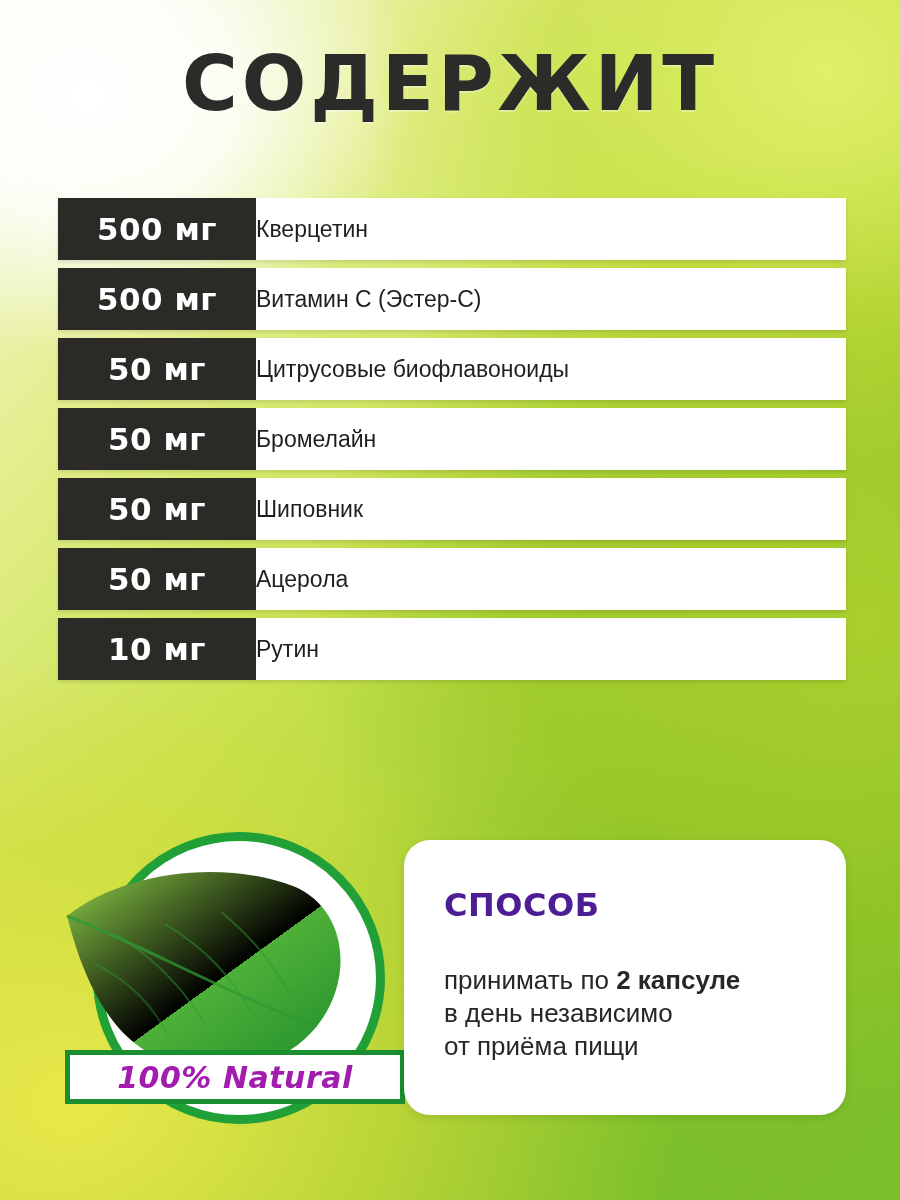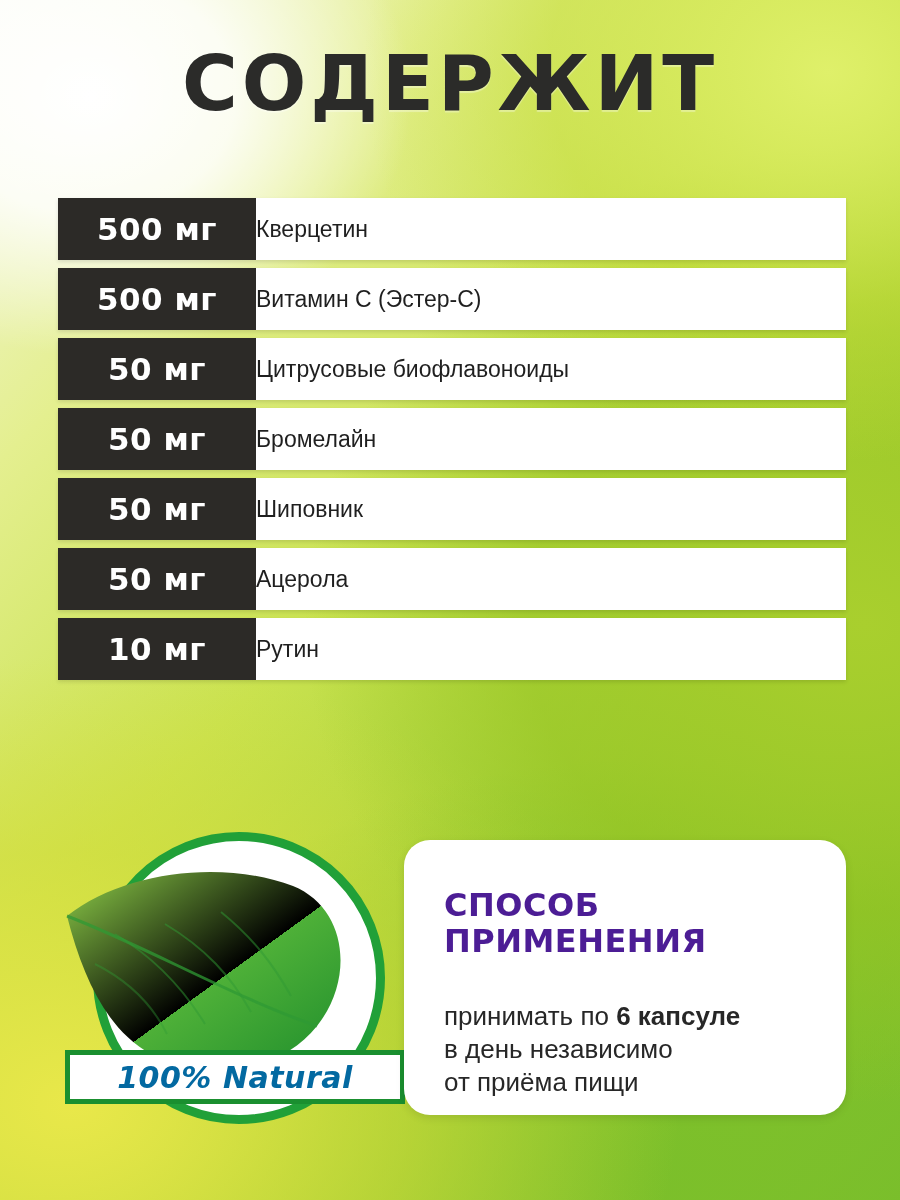--- a/index.html
+++ b/index.html
@@ -121,21 +121,21 @@
     left: 10px;
     top: 222px;
     width: 340px;
     height: 54px;
     background: #ffffff;
     border: 5px solid #1a8f2f;
     box-sizing: border-box;
     display: flex;
     align-items: center;
     justify-content: center;
-    color: #0369a1;
+    color: #a21caf;
     font-size: 30px;
     font-weight: 800;
     font-style: italic;
     font-family: "DejaVu Sans", sans-serif;
     letter-spacing: 0.5px;
   }
 
   
   .usage-card {
     position: absolute;
@@ -232,24 +232,23 @@
         <path d="M110 86 C150 110 176 138 196 174" fill="none" stroke="#2f9a34" stroke-width="2" opacity="0.5"></path>
         <path d="M166 74 C198 100 218 126 236 158" fill="none" stroke="#2f9a34" stroke-width="2" opacity="0.5"></path>
         <path d="M40 126 C72 142 96 164 112 196" fill="none" stroke="#2f9a34" stroke-width="2" opacity="0.4"></path>
       </svg>
       <div class="natural-ribbon">100% Natural</div>
     </div>
 
     <div class="usage-card">
       <div class="usage-title">
         <div>СПОСОБ</div>
-        <div>ПРИМЕНЕНИЯ</div>
       </div>
       <div class="usage-text">
-        <div><span>принимать по </span><b>6 капсуле</b></div>
+        <div><span>принимать по </span><b>2 капсуле</b></div>
         <div>в день независимо</div>
         <div>от приёма пищи</div>
       </div>
     </div>
 
   </div>
 
 </div>
 
 </body></html>

